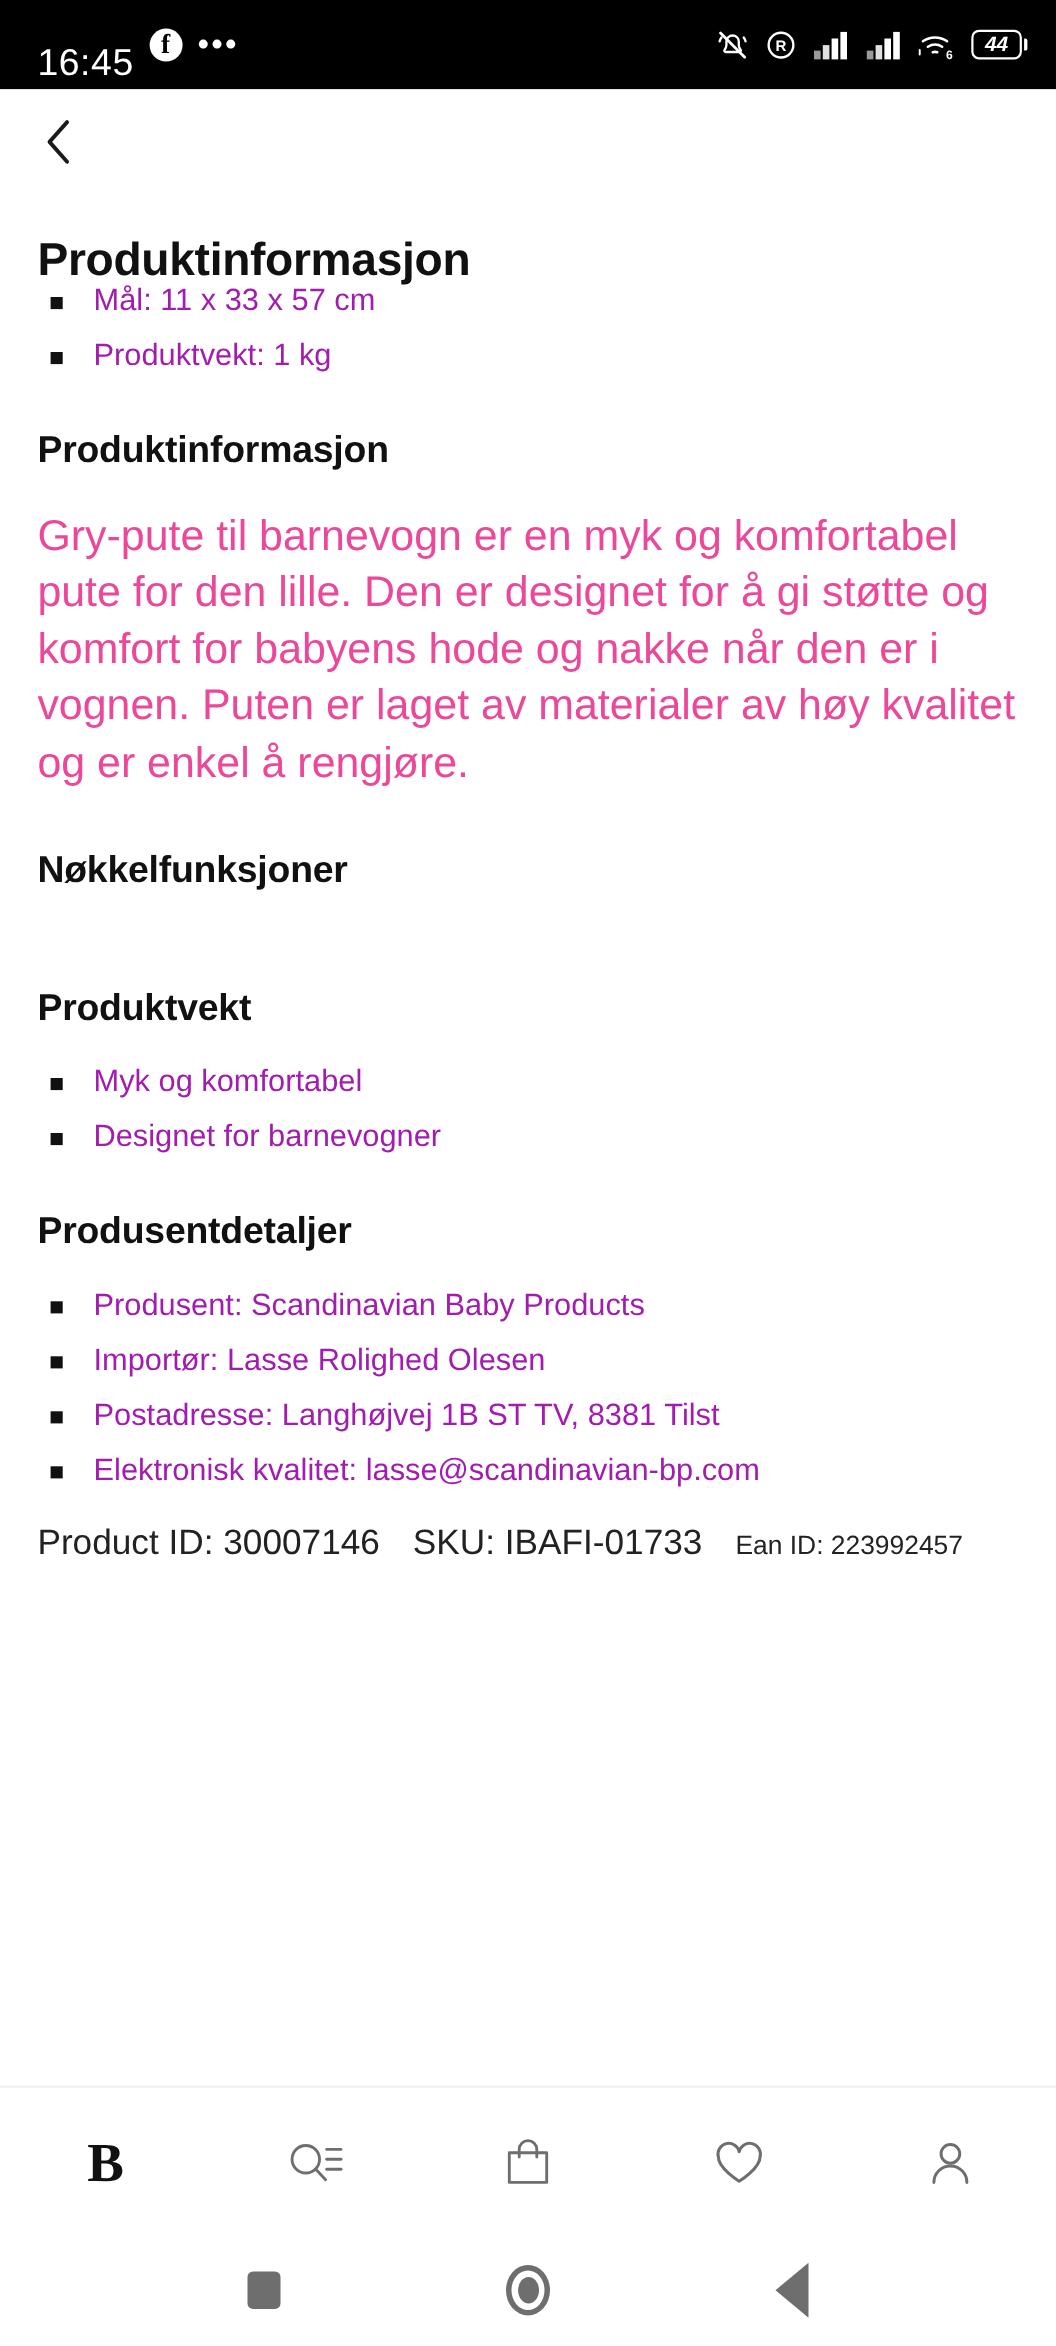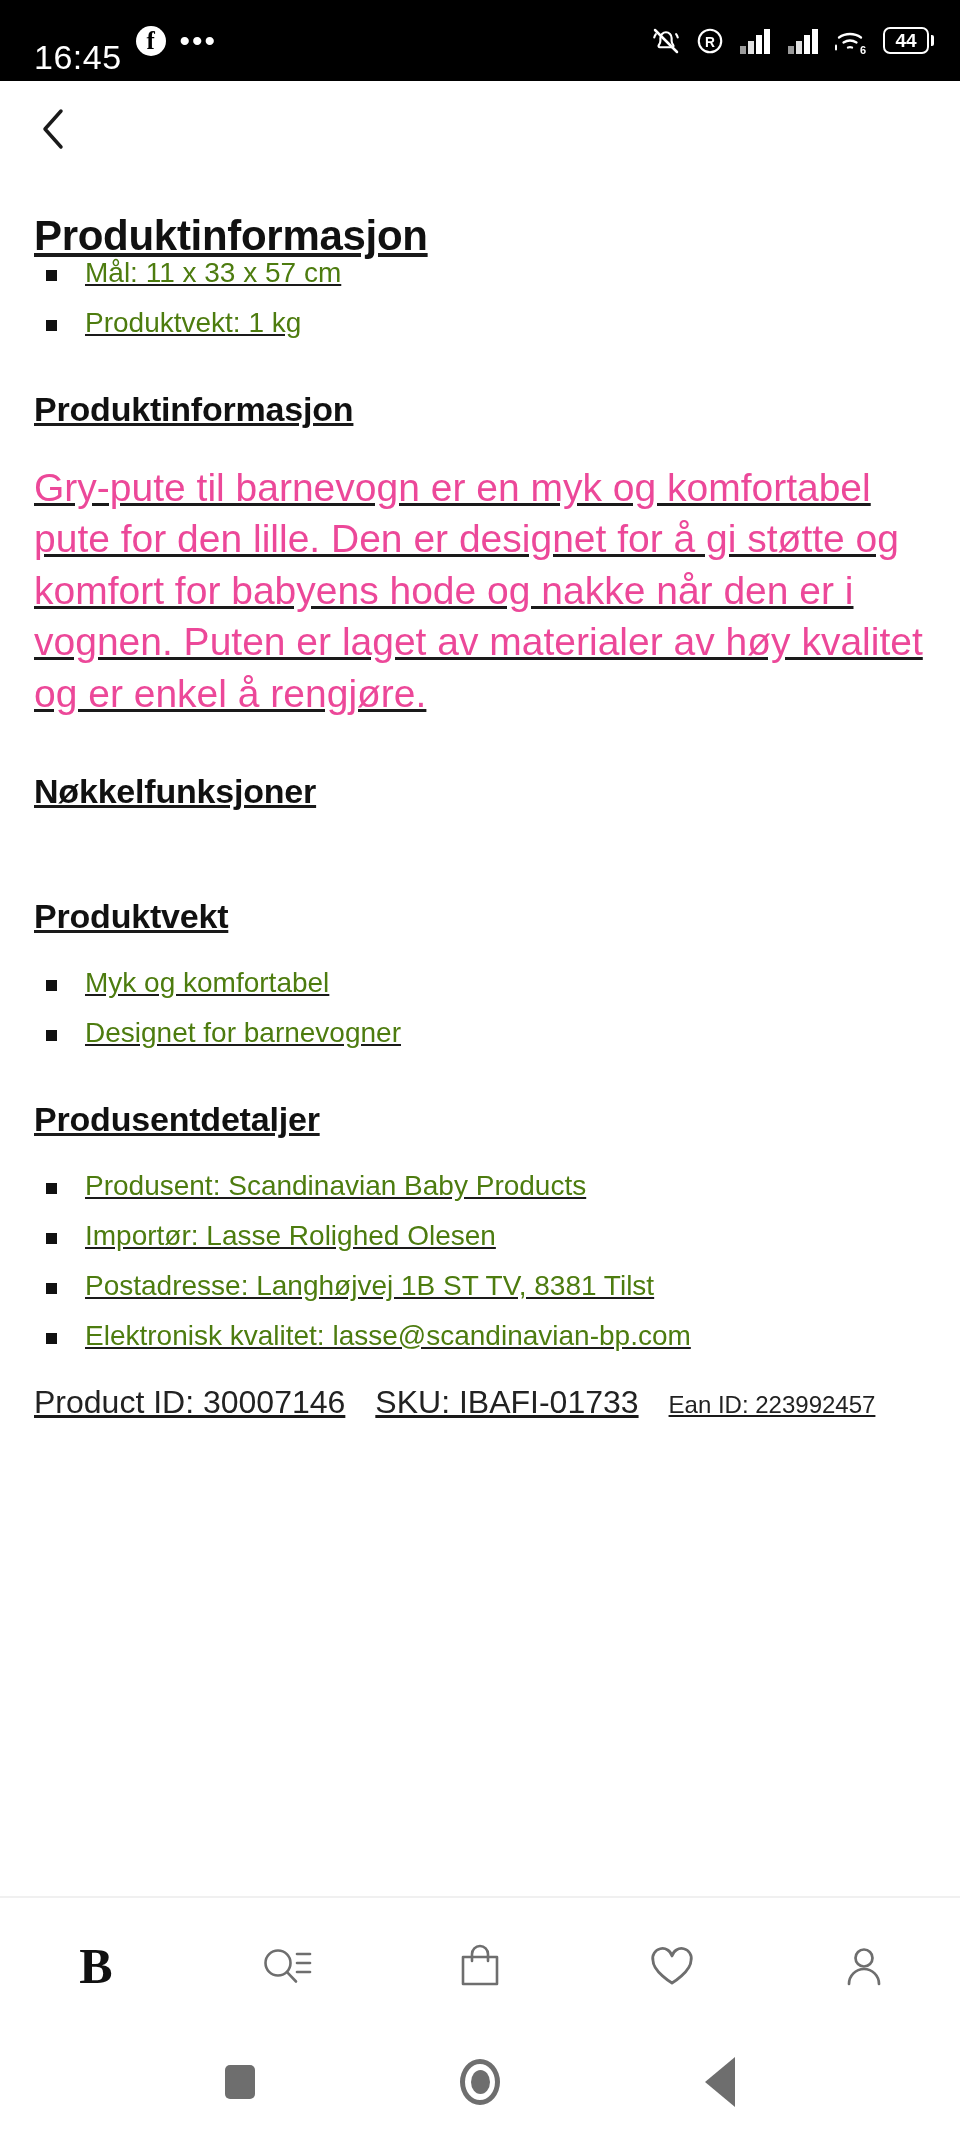--- a/index.html
+++ b/index.html
@@ -60,20 +60,21 @@
   }
   .status-right {
     display: flex;
     align-items: center;
     gap: 14px;
   }
   .status-right svg { display: block; }
   .battery {
     display: flex;
     align-items: center;
+    font-style: italic;
   }
   .battery-body {
     width: 46px; height: 27px;
     border: 2.5px solid #ffffff;
     border-radius: 7px;
     display: flex;
     align-items: center;
     justify-content: center;
     box-sizing: border-box;
   }
@@ -86,21 +87,20 @@
   .battery-nub {
     width: 3px; height: 11px;
     background: #ffffff;
     border-radius: 0 2px 2px 0;
     margin-left: 2px;
   }
 
   
   .page {
     padding: 0;
-    text-decoration: underline;
   }
   .nav-row {
     height: 96px;
     display: flex;
     align-items: center;
     padding-left: 34px;
   }
   .back-btn {
     width: 56px; height: 56px;
     display: flex;
@@ -134,21 +134,21 @@
   ul.bullets {
     list-style: none;
     margin: 0;
     padding: 0;
   }
   ul.bullets li {
     display: flex;
     align-items: flex-start;
     font-size: 28px;
     line-height: 1.0;
-    color: #4d7c0f;
+    color: #a21caf;
     padding: 0;
     margin: 0 0 22px 0;
   }
   ul.bullets li:last-child { margin-bottom: 0; }
   .bullet-marker {
     flex: 0 0 auto;
     width: 11px; height: 11px;
     background: #111111;
     margin: 11px 28px 0 12px;
   }

